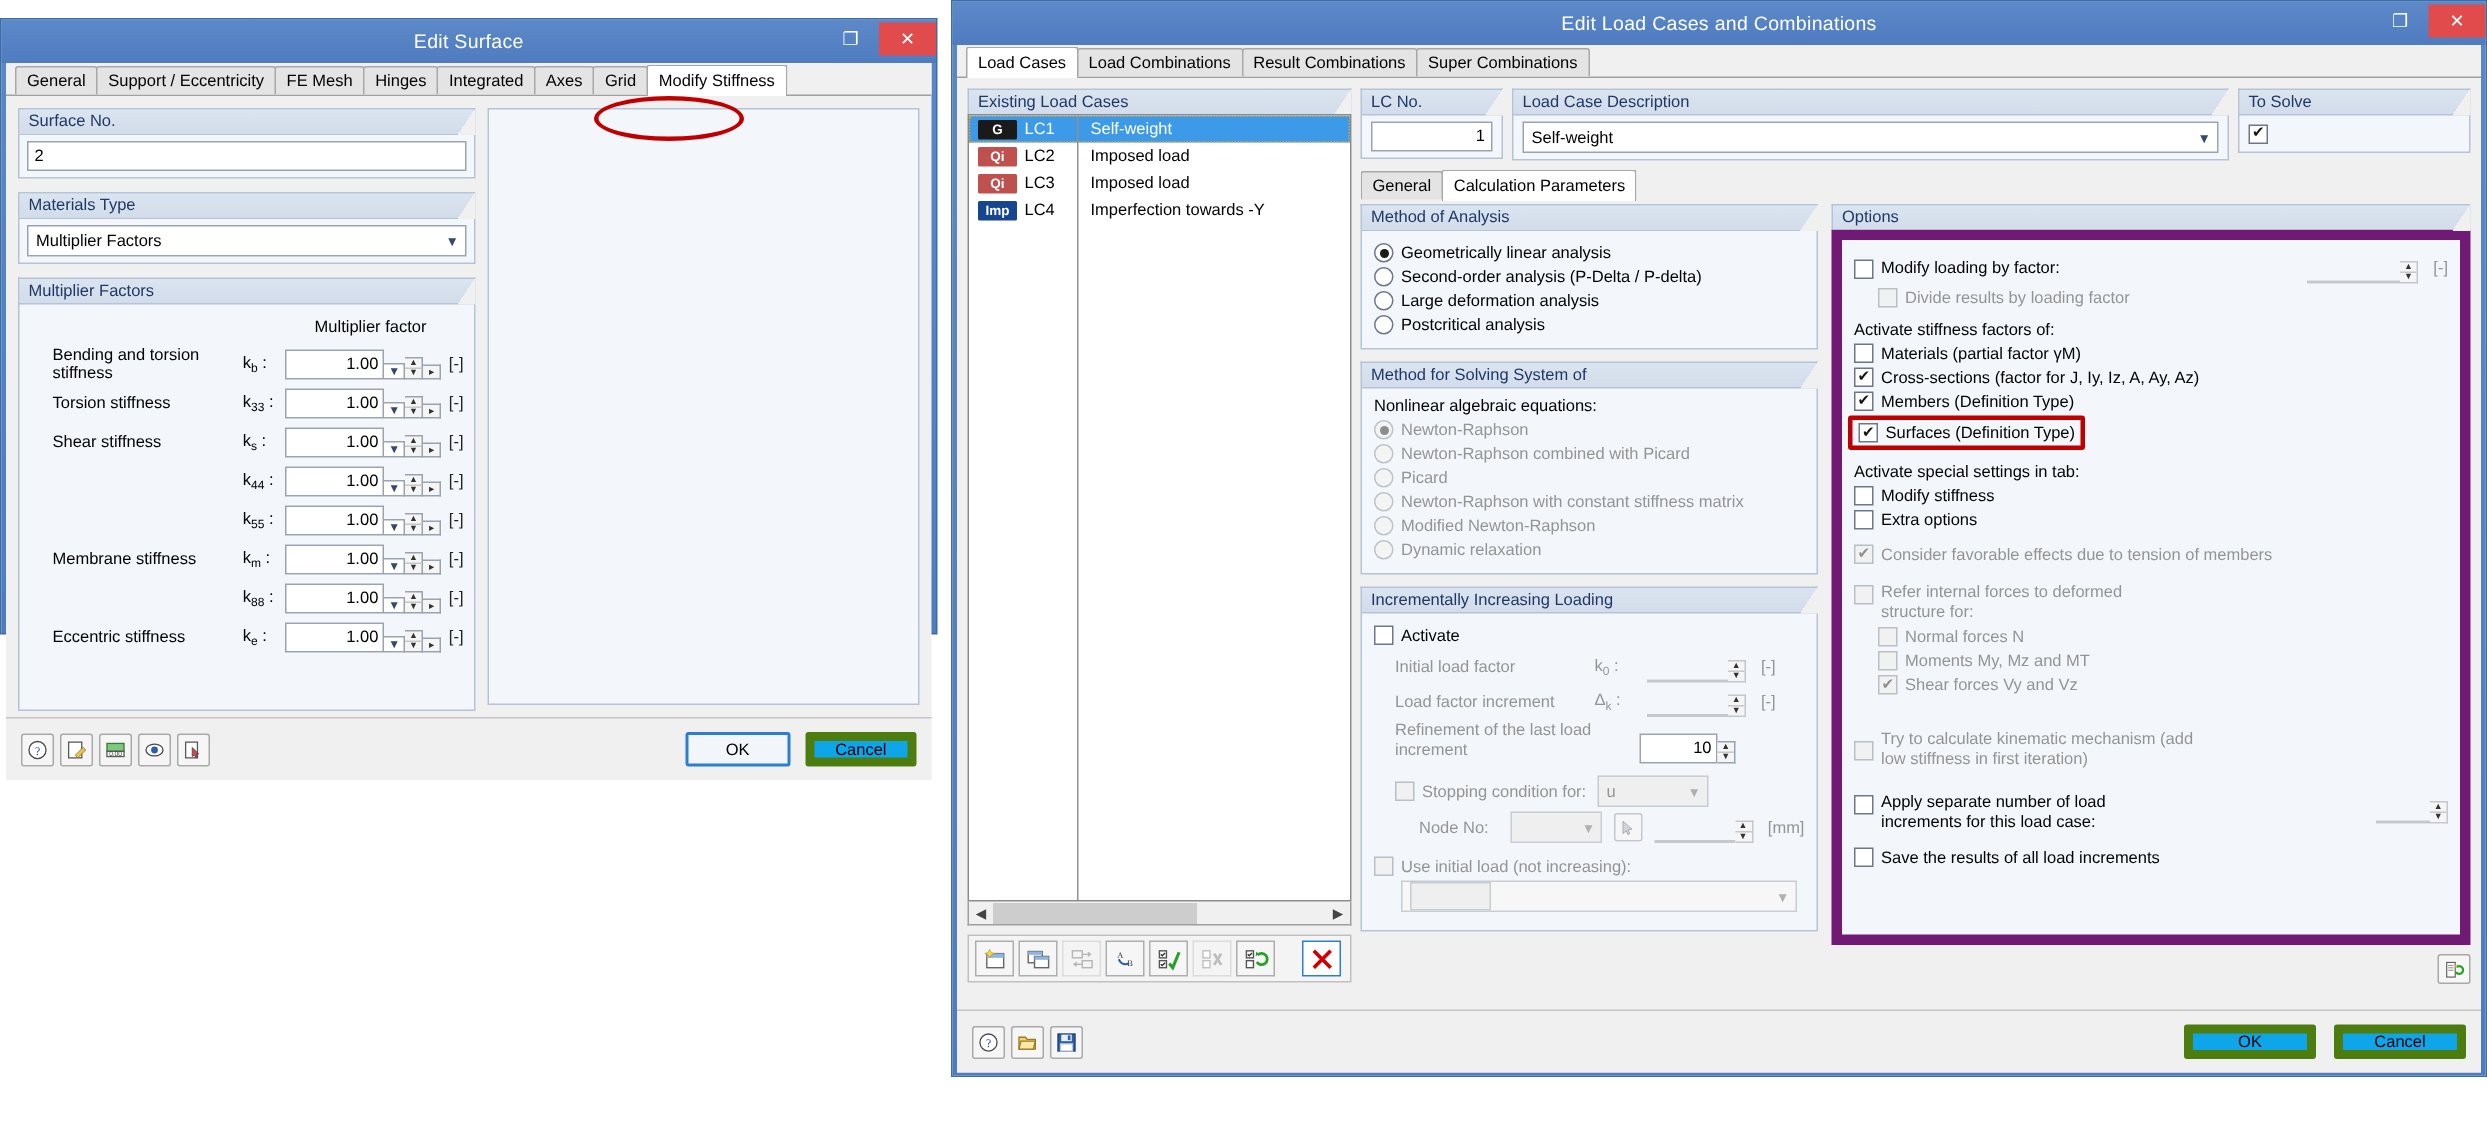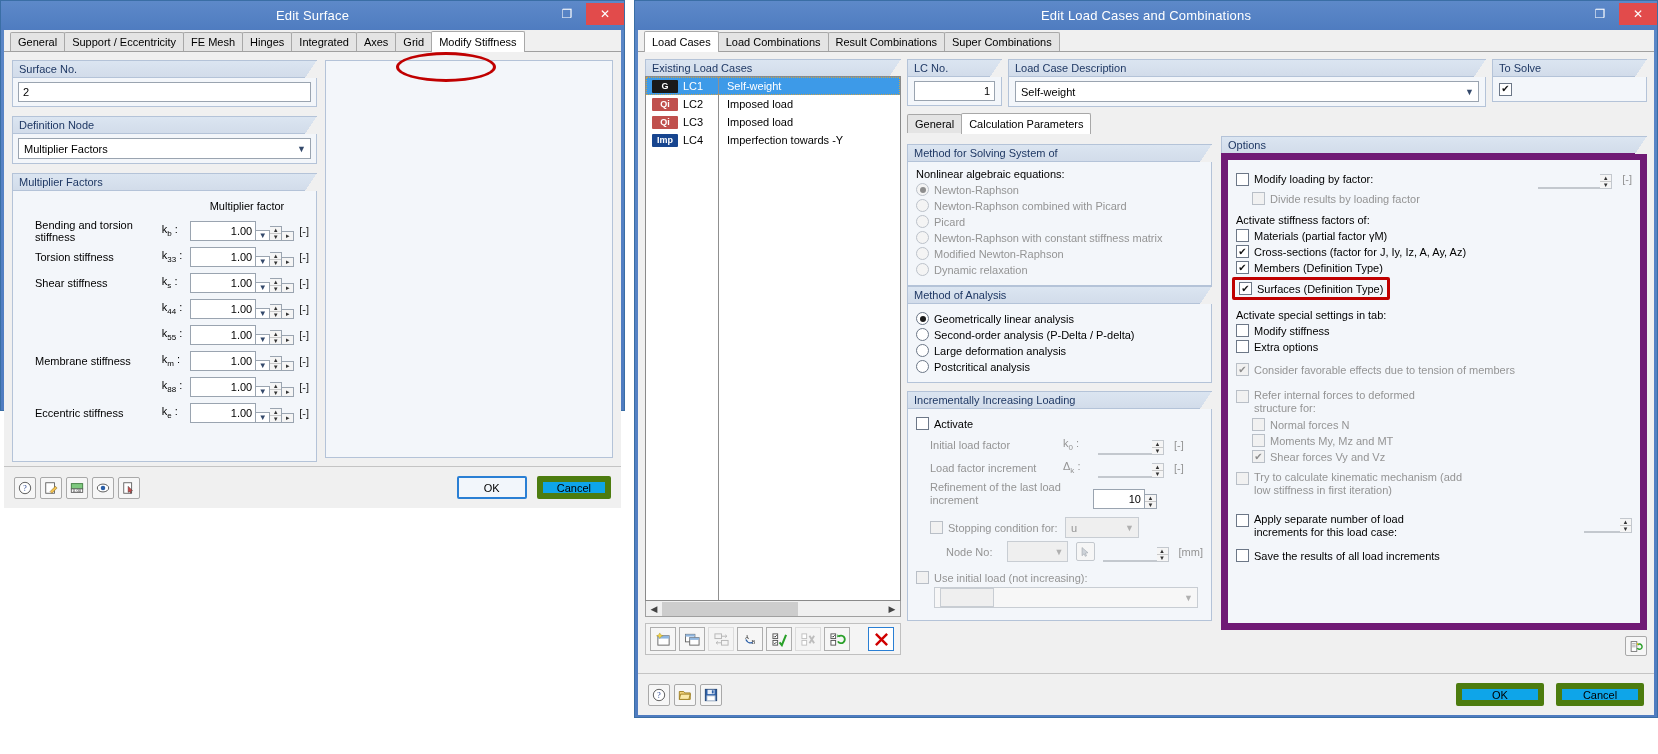--- a/index.html
+++ b/index.html
@@ -130,21 +130,21 @@
     justify-content: center; flex: none;
   }
   .rb.sel::before { content: ""; width: 6px; height: 6px; border-radius: 50%; background: #1b1b1b; }
   .rb.dis { border-color: #bcc2ca; background: #f4f4f4; }
   .rb.dis.sel::before { background: #8d8d8d; }
 
   .row { display: flex; align-items: center; gap: 5px; margin: 3px 0; }
   .dis-txt { color: #949494; }
 
   
-  #winLeft { left: 0; top: 0; width: 625px; height: 411px; }
+  #winLeft { left: 0; top: 12px; width: 625px; height: 411px; }
   .left-body { display: flex; padding: 8px 8px 0 8px; gap: 8px; }
   .left-col { width: 305px; }
   .left-right-pane { flex: 1; border: 1px solid #b4c3d8; background: #f3f6fa; }
   .mf-head { text-align: center; font-size: 11px; padding-bottom: 3px; }
   .mf-row { display: flex; align-items: center; height: 26px; }
   .mf-label { width: 134px; font-size: 11px; margin-left: 15px; }
   .mf-sym { width: 30px; font-size: 11px; text-align: left; }
   sub { font-size: 8px; }
 
   
@@ -249,21 +249,21 @@
         <div class="left-col">
 
           <div class="grp">
             <div class="grp-cap">Surface No.</div>
             <div class="grp-body" style="padding:4px 5px;">
               <div class="txt" style="width:100%;">2</div>
             </div>
           </div>
 
           <div class="grp" style="margin-top:9px;">
-            <div class="grp-cap">Definition Node</div>
+            <div class="grp-cap">Materials Type</div>
             <div class="grp-body" style="padding:4px 5px;">
               <div class="combo">
                 <span class="val">Multiplier Factors</span>
                 <span class="caret">▼</span>
               </div>
             </div>
           </div>
 
           <div class="grp" style="margin-top:9px;">
             <div class="grp-cap">Multiplier Factors</div>
@@ -590,20 +590,42 @@
 
           <div class="mini-tabs">
             <div class="tab">General</div>
             <div class="tab active">Calculation Parameters</div>
           </div>
 
           <div style="display:flex; gap:9px; margin-top:3px;">
 
             <div style="width:305px;">
 
+              <div class="grp">
+                <div class="grp-cap">Method of Analysis</div>
+                <div class="grp-body" style="padding:5px 8px 6px 8px;">
+                  <div class="row">
+                    <span class="rb sel"></span>
+                    <span>Geometrically linear analysis</span>
+                  </div>
+                  <div class="row">
+                    <span class="rb"></span>
+                    <span>Second-order analysis (P-Delta / P-delta)</span>
+                  </div>
+                  <div class="row">
+                    <span class="rb"></span>
+                    <span>Large deformation analysis</span>
+                  </div>
+                  <div class="row">
+                    <span class="rb"></span>
+                    <span>Postcritical analysis</span>
+                  </div>
+                </div>
+              </div>
+
               <div class="grp" style="margin-top:8px;">
                 <div class="grp-cap">Method for Solving System of</div>
                 <div class="grp-body" style="padding:5px 8px 6px 8px;">
                   <div style="margin:1px 0 3px 0;">Nonlinear algebraic equations:</div>
                   <div class="row">
                     <span class="rb dis sel"></span>
                     <span class="dis-txt">Newton-Raphson</span>
                   </div>
                   <div class="row">
                     <span class="rb dis"></span>
@@ -617,42 +639,20 @@
                     <span class="rb dis"></span>
                     <span class="dis-txt">Newton-Raphson with constant stiffness matrix</span>
                   </div>
                   <div class="row">
                     <span class="rb dis"></span>
                     <span class="dis-txt">Modified Newton-Raphson</span>
                   </div>
                   <div class="row">
                     <span class="rb dis"></span>
                     <span class="dis-txt">Dynamic relaxation</span>
-                  </div>
-                </div>
-              </div>
-
-              <div class="grp">
-                <div class="grp-cap">Method of Analysis</div>
-                <div class="grp-body" style="padding:5px 8px 6px 8px;">
-                  <div class="row">
-                    <span class="rb sel"></span>
-                    <span>Geometrically linear analysis</span>
-                  </div>
-                  <div class="row">
-                    <span class="rb"></span>
-                    <span>Second-order analysis (P-Delta / P-delta)</span>
-                  </div>
-                  <div class="row">
-                    <span class="rb"></span>
-                    <span>Large deformation analysis</span>
-                  </div>
-                  <div class="row">
-                    <span class="rb"></span>
-                    <span>Postcritical analysis</span>
                   </div>
                 </div>
               </div>
 
               <div class="grp" style="margin-top:8px;">
                 <div class="grp-cap">Incrementally Increasing Loading</div>
                 <div class="grp-body" style="padding:5px 8px 8px 8px; height:213px;">
 
                   <div class="row">
                     <span class="cb"></span>
@@ -813,21 +813,21 @@
                 </div>
                 <div class="row" style="padding-left:16px;">
                   <span class="cb dis"></span>
                   <span class="dis-txt">Moments My, Mz and MT</span>
                 </div>
                 <div class="row" style="padding-left:16px;">
                   <span class="cb dis checked"></span>
                   <span class="dis-txt">Shear forces Vy and Vz</span>
                 </div>
 
-                <div class="row" style="margin-top:8px; align-items:flex-start;">
+                <div class="row" style="margin-top:24px; align-items:center;">
                   <span class="cb dis" style="margin-top:1px;"></span>
                   <span class="dis-txt" style="width:214px; line-height:13px;">Try to calculate kinematic mechanism (add low stiffness in first iteration)</span>
                 </div>
 
                 <div class="row" style="margin-top:16px; align-items:flex-start;">
                   <span class="cb" style="margin-top:1px;"></span>
                   <span style="width:200px; line-height:13px;">Apply separate number of load increments for this load case:</span>
                   <span style="flex:1"></span>
                   <span class="spinbox">
                     <span class="spin-val" style="width:36px; border-color:#c3c8ce;"></span>

